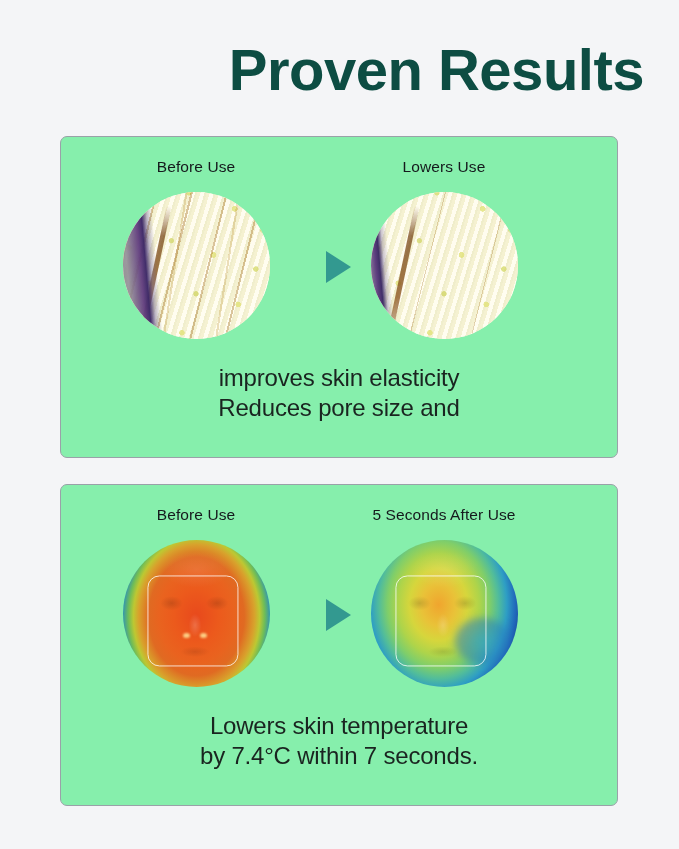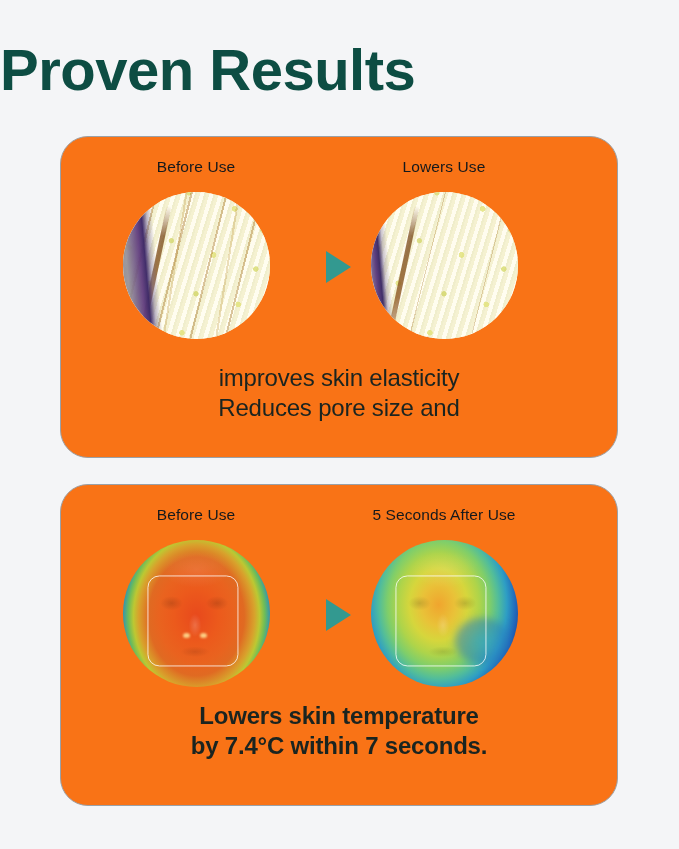--- a/index.html
+++ b/index.html
@@ -22,35 +22,35 @@
     height: 849px;
     background: #f4f5f7;
   }
 
   
   .page-title {
     position: absolute;
     top: 37px;
     left: 0;
     width: 644px;
-    text-align: left;
+    text-align: right;
     font-size: 58px;
     line-height: 66px;
     font-weight: 700;
     letter-spacing: -0.5px;
     color: #0d4d43;
     white-space: nowrap;
   }
 
   
   .card {
     position: absolute;
-    background: #f97316;
+    background: #86efac;
     border: 1px solid #9aa1a8;
-    border-radius: 28px;
+    border-radius: 7px;
   }
   .card-1 { left: 60px; top: 136px; width: 558px; height: 322px; }
   .card-2 { left: 60px; top: 484px; width: 558px; height: 322px; }
 
   
   .panel-row {
     position: absolute;
     left: 0;
     top: 0;
     width: 100%;
@@ -253,21 +253,21 @@
     position: absolute;
     left: 0;
     width: 100%;
     text-align: center;
     font-size: 24px;
     line-height: 30px;
     color: #1a2420;
     letter-spacing: -0.2px;
   }
   .card-1 .caption { top: 226px; }
-  .card-2 .caption { top: 216px; font-weight: bold; }
+  .card-2 .caption { top: 226px; }
   .caption-line { display: block; white-space: nowrap; }
 </style>
 </head>
 <body>
 
 <div class="page">
 
   <h1 class="page-title">Proven Results</h1>
 
   <section class="card card-1">

